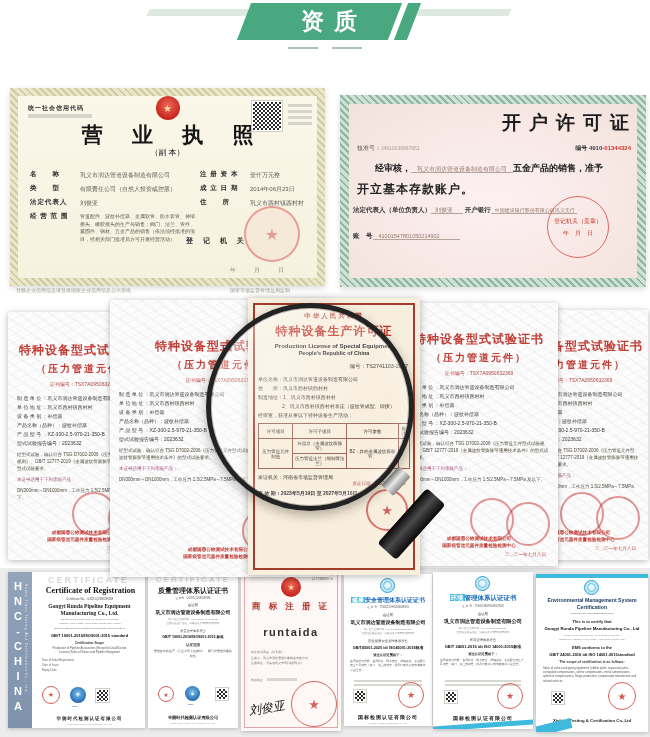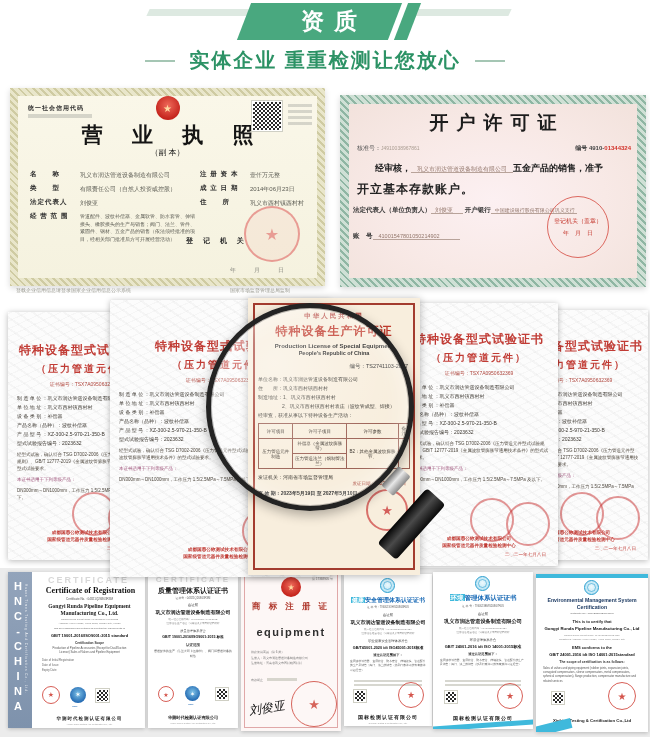--- a/index.html
+++ b/index.html
@@ -22,21 +22,21 @@
 .bl-v{position:absolute;font-size:6px;color:#5a5a52;white-space:nowrap;overflow:hidden}
 .bar{position:absolute;background:#c6c6bc;opacity:.7}
 .nemblem{border-radius:50%;background:radial-gradient(circle at 50% 40%,#ef6a5a,#c4231c 72%);display:flex;align-items:center;justify-content:center;color:#ffd9a0}
 .bl-title{position:absolute;left:0;right:0;text-align:center;font-family:"Liberation Serif",serif;font-weight:bold;color:#141414}
 .qr{background:repeating-conic-gradient(#2a2a2a 0% 25%,#fff 0% 50%);background-size:4px 4px;border:1px solid #fff;outline:1px solid #cfcfc4}
 .rseal{border-radius:50%;display:flex;align-items:center;justify-content:center;color:rgba(205,55,45,.85)}
 
 .ap{position:absolute;left:340px;top:95px;width:306px;height:192px;border:9px solid transparent;
  background:radial-gradient(ellipse at 50% 55%,#fcf0f2 0%,#f8e9e6 55%,#f2e2dc 100%) padding-box,repeating-linear-gradient(45deg,#8fb6a3 0 2px,#cfe0d5 2px 5px) border-box;
  box-shadow:0 2px 6px rgba(0,0,0,.15)}
-.ap-title{position:absolute;left:0;right:0;top:6px;text-align:center;font-family:"Liberation Serif",serif;font-size:19px;font-weight:bold;letter-spacing:8px;color:#1c1c1c;text-indent:8px}
+.ap-title{position:absolute;left:0;right:0;top:6px;text-align:right;font-family:"Liberation Serif",serif;font-size:19px;font-weight:bold;letter-spacing:8px;color:#1c1c1c;text-indent:8px}
 .u{border-bottom:1px solid #b8a39a;color:#93776c}
 
 .tcert{position:absolute;background:#fcfcfc;box-shadow:0 1px 6px rgba(0,0,0,.28);overflow:hidden;
  background-image:repeating-linear-gradient(35deg,rgba(185,185,185,.10) 0 2px,transparent 2px 9px),repeating-linear-gradient(-25deg,rgba(175,175,175,.08) 0 1px,transparent 1px 7px)}
 .tcert .tt{color:#c13c35;font-weight:bold;text-align:center;font-size:12px;letter-spacing:1px;white-space:nowrap}
 .tcert .ts{color:#c13c35;font-weight:bold;text-align:center;font-size:10px;letter-spacing:2px;margin-top:3px}
 .tcert .tno{color:#b0483f;font-size:5px;text-align:center;margin:5px 0 7px}
 .tcert .tf{font-size:5px;color:#3c3730;line-height:1.8;padding:0 9px;white-space:nowrap;overflow:hidden}
 .tcert .tp{font-size:4.5px;color:#50493f;line-height:1.55;padding:0 9px;margin-top:4px}
 .tcert .tpm{font-size:4.5px;color:#9c4f77;line-height:1.55;padding:0 9px;margin-top:4px}
@@ -78,21 +78,20 @@
 <div class="page">
 
   <div class="hstrip" style="left:148px;top:9px;width:112px"></div>
   <div class="hstrip" style="left:398px;top:9px;width:112px"></div>
   <div class="banner">
     <div class="slash"></div>
     <div class="btext">资质</div>
   </div>
   <div class="subrow">
     <span class="dash"></span>
-    <span class="subtitle">实体企业 重重检测让您放心</span>
     <span class="dash"></span>
   </div>
 
   <div class="blic">
     <div class="bl-l" style="left:10px;top:8px;font-size:6px">统一社会信用代码</div>
     <div class="bar" style="left:10px;top:18px;width:64px;height:4px"></div>
     <div class="nemblem" style="position:absolute;left:calc(50% - 12px);top:0;width:24px;height:24px;font-size:10px">★</div>
     <div class="bl-title" style="top:51px;font-size:8px;font-weight:normal">（副 本）</div>
     <div class="bl-title" style="top:25px;font-size:21px;letter-spacing:12px;text-indent:12px">营 业 执 照</div>
     <div class="qr" style="position:absolute;left:234px;top:5px;width:30px;height:30px"></div>
@@ -320,21 +319,21 @@
     <div class="qr" style="position:absolute;right:10px;bottom:28px;width:12px;height:12px"></div>
     <div class="ctext" style="bottom:8px;font-size:4.2px;font-weight:bold;color:#222">华测时代检测认证有限公司</div>
     <div class="ctext" style="bottom:4px;font-size:2.2px;color:#999">Huace Times Testing And Certification Co., Ltd.</div>
   </div>
 
   <div class="bcert" style="left:241px;top:570px;width:100px;height:161px;background:#fdf7f6">
     <div class="tm"></div>
     <div class="abs" style="right:8px;top:7px;font-size:3px;color:#888">第 17368905 号</div>
     <div class="nemblem" style="position:absolute;left:calc(50% - 10px);top:7px;width:20px;height:20px;font-size:8px">★</div>
     <div class="ctext" style="top:31px;font-size:8.5px;font-weight:bold;font-family:'Liberation Serif',serif;color:#b03a2e;letter-spacing:3px">商 标 注 册 证</div>
-    <div class="ctext" style="top:56px;font-size:11px;font-weight:bold;color:#2f2f2f;letter-spacing:1.5px">equipment</div>
+    <div class="ctext" style="top:56px;font-size:11px;font-weight:bold;color:#2f2f2f;letter-spacing:1.5px">runtaida</div>
     <div class="abs" style="left:10px;top:80px;width:80px;font-size:3px;color:#777;line-height:1.9">
       <div>核定使用商品（第 6 类）</div>
       <div>注册人：巩义市润达管道设备制造有限公司</div>
       <div>注册地址：河南省巩义市西村镇西村村</div>
     </div>
     <div class="abs" style="left:10px;top:108px;font-size:3px;color:#777">有效期止</div>
     <div class="bar" style="left:26px;top:108px;width:30px;height:3px"></div>
     <div class="abs" style="left:8px;bottom:14px;font-size:12px;font-family:'Liberation Serif',serif;font-style:italic;color:#151515;transform:rotate(-9deg)">刘俊亚</div>
     <div class="rseal" style="position:absolute;right:4px;bottom:4px;width:46px;height:46px;border:1.5px solid rgba(207,74,64,.85);font-size:13px;color:rgba(207,74,64,.85)">★</div>
   </div>

